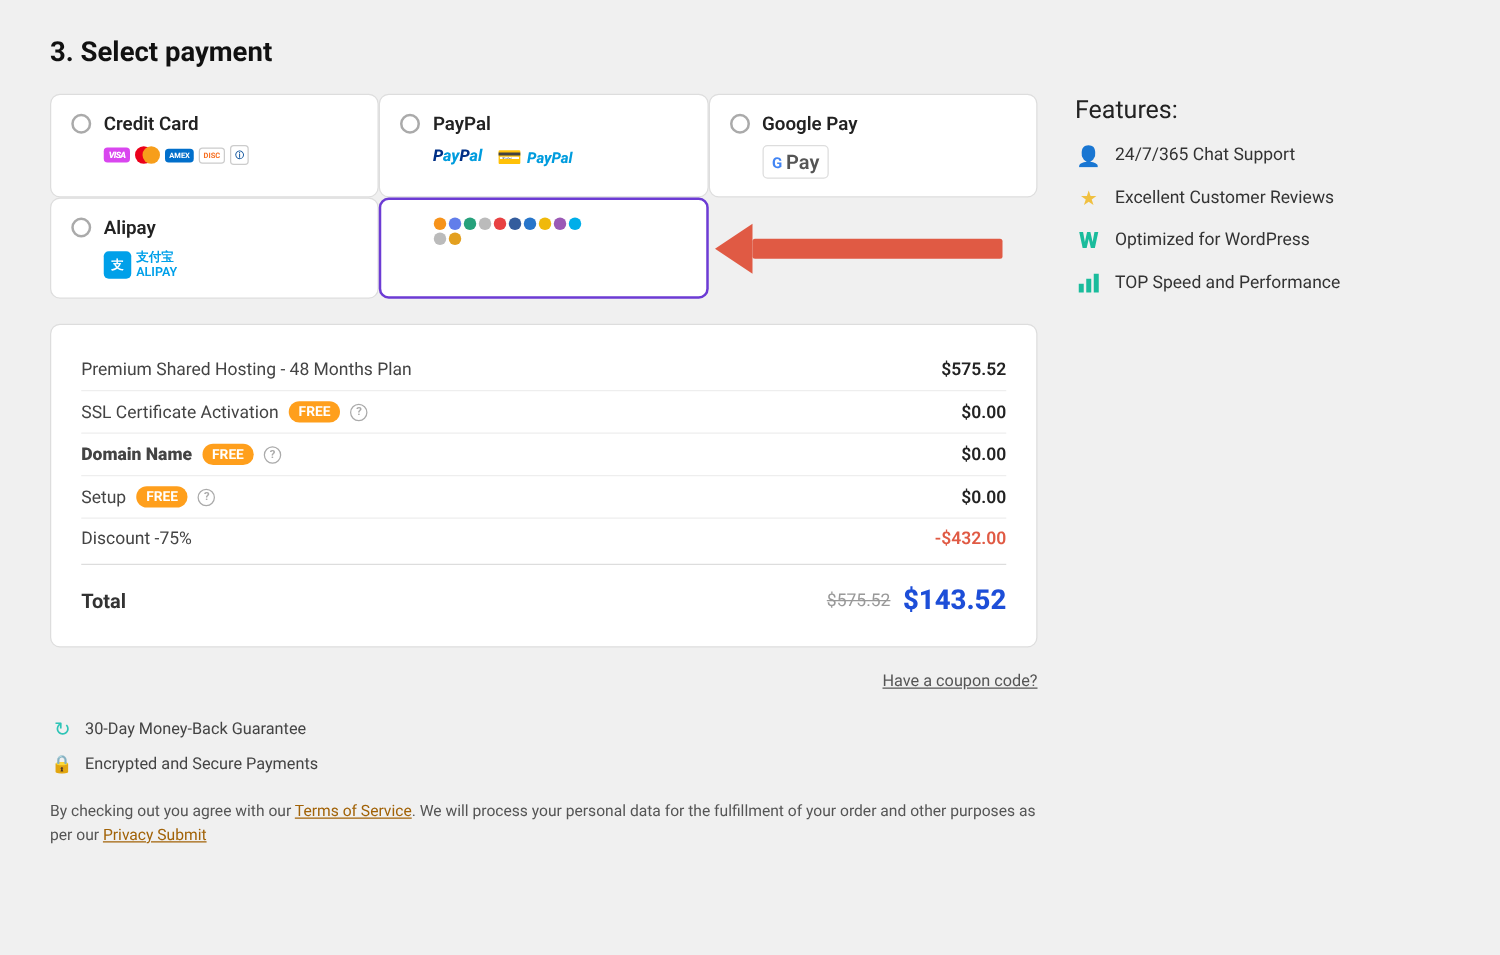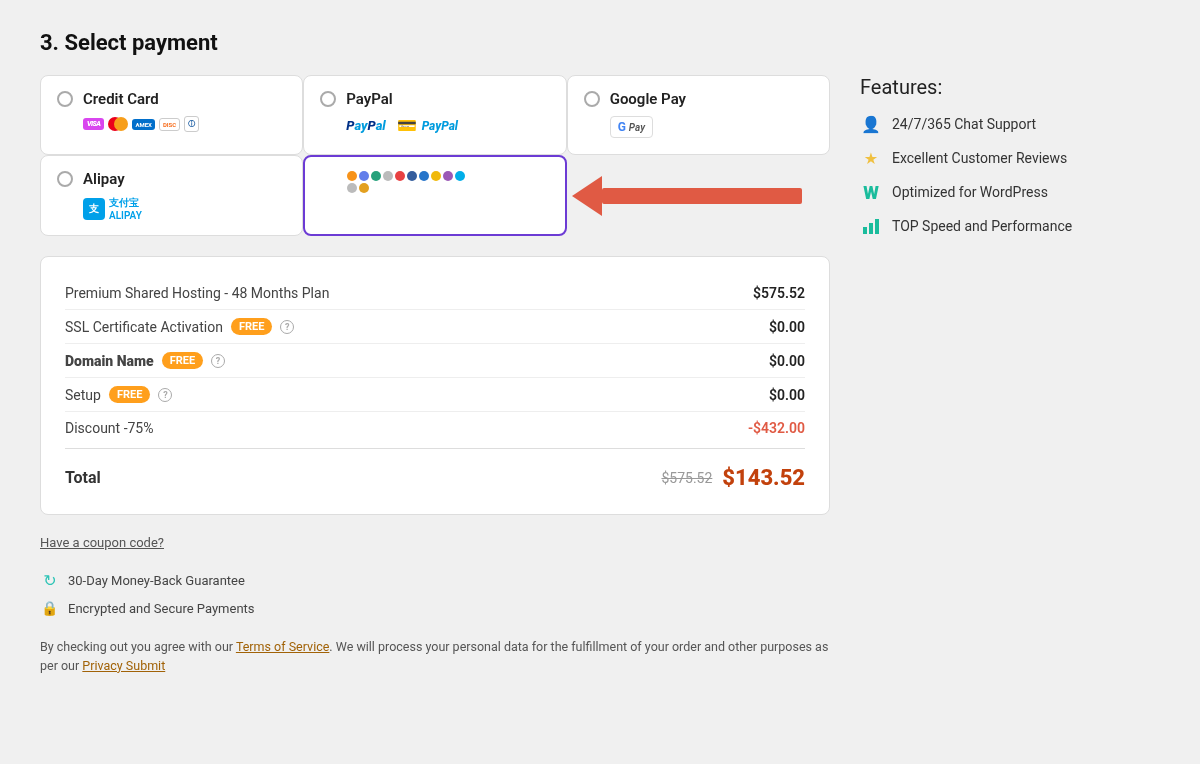--- a/index.html
+++ b/index.html
@@ -308,30 +308,31 @@
       gap: 10px;
     }
     .total-old {
       font-size: 14px;
       color: #999;
       text-decoration: line-through;
     }
     .total-new {
       font-size: 22px;
       font-weight: 800;
-      color: #c2410c;
+      color: #1d4ed8;
     }
     .coupon-link {
       font-size: 13px;
       color: #555;
       text-decoration: underline;
       cursor: pointer;
       display: block;
       margin-top: 4px;
       margin-bottom: 20px;
+      text-align: right;
     }
     
     .submit-area {
       display: flex;
       align-items: center;
       gap: 24px;
       margin-bottom: 20px;
     }
     .submit-btn {
       background: linear-gradient(135deg, #ff6b9d, #e91e8c);
@@ -453,21 +454,21 @@
       </div>
 
       <div class="payment-option">
         <div class="payment-option-header">
           <div class="radio-circle"></div>
           <span class="payment-name">Google Pay</span>
         </div>
         <div class="payment-icons">
           <div class="gpay-badge">
             <span class="gpay-g" style="color:#4285f4;">G</span>
-            <span style="color:#555;font-size:10px;font-weight:600;font-style:italic;">Pay</span>
+            <span style="color:#555;font-size:16px;font-weight:600;">Pay</span>
           </div>
         </div>
       </div>
 
       <div class="payment-option">
         <div class="payment-option-header">
           <div class="radio-circle"></div>
           <span class="payment-name">Alipay</span>
         </div>
         <div class="payment-icons alipay-logo">

